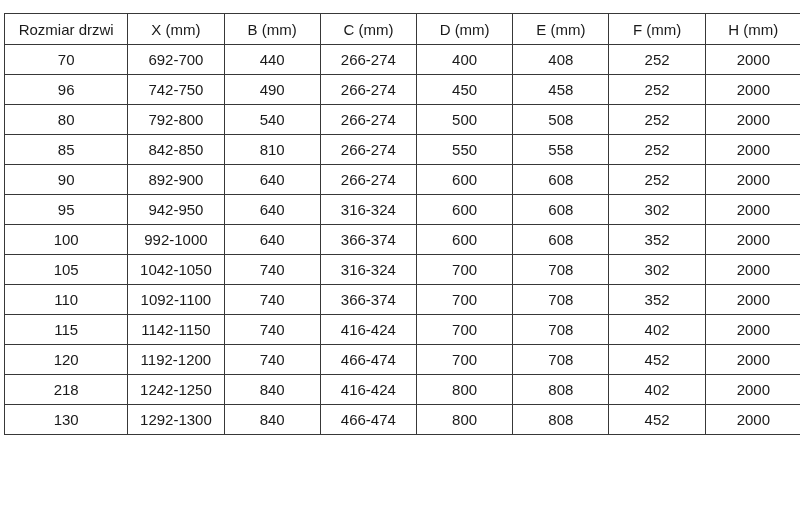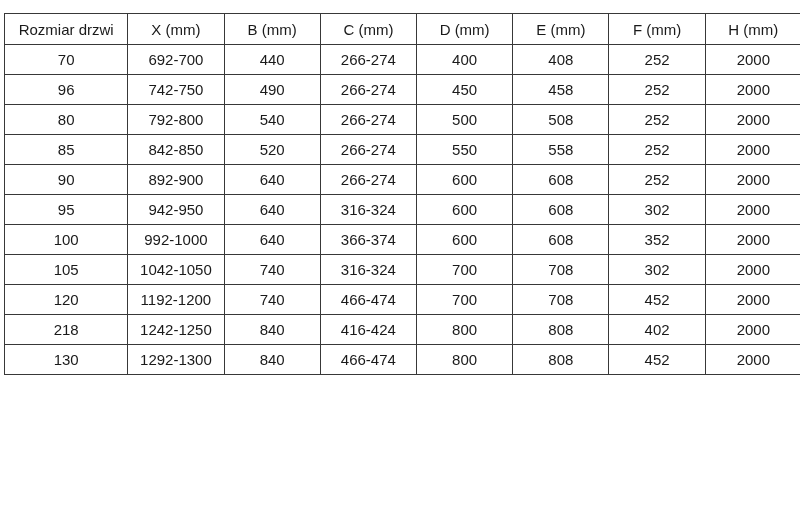--- a/index.html
+++ b/index.html
@@ -99,21 +99,21 @@
         <td>540</td>
         <td>266-274</td>
         <td>500</td>
         <td>508</td>
         <td>252</td>
         <td>2000</td>
       </tr>
       <tr>
         <td>85</td>
         <td>842-850</td>
-        <td>520</td>
+        <td>810</td>
         <td>266-274</td>
         <td>550</td>
         <td>558</td>
         <td>252</td>
         <td>2000</td>
       </tr>
       <tr>
         <td>90</td>
         <td>892-900</td>
         <td>640</td>
@@ -147,20 +147,40 @@
         <td>105</td>
         <td>1042-1050</td>
         <td>740</td>
         <td>316-324</td>
         <td>700</td>
         <td>708</td>
         <td>302</td>
         <td>2000</td>
       </tr>
       <tr>
+        <td>110</td>
+        <td>1092-1100</td>
+        <td>740</td>
+        <td>366-374</td>
+        <td>700</td>
+        <td>708</td>
+        <td>352</td>
+        <td>2000</td>
+      </tr>
+      <tr>
+        <td>115</td>
+        <td>1142-1150</td>
+        <td>740</td>
+        <td>416-424</td>
+        <td>700</td>
+        <td>708</td>
+        <td>402</td>
+        <td>2000</td>
+      </tr>
+      <tr>
         <td>120</td>
         <td>1192-1200</td>
         <td>740</td>
         <td>466-474</td>
         <td>700</td>
         <td>708</td>
         <td>452</td>
         <td>2000</td>
       </tr>
       <tr>

